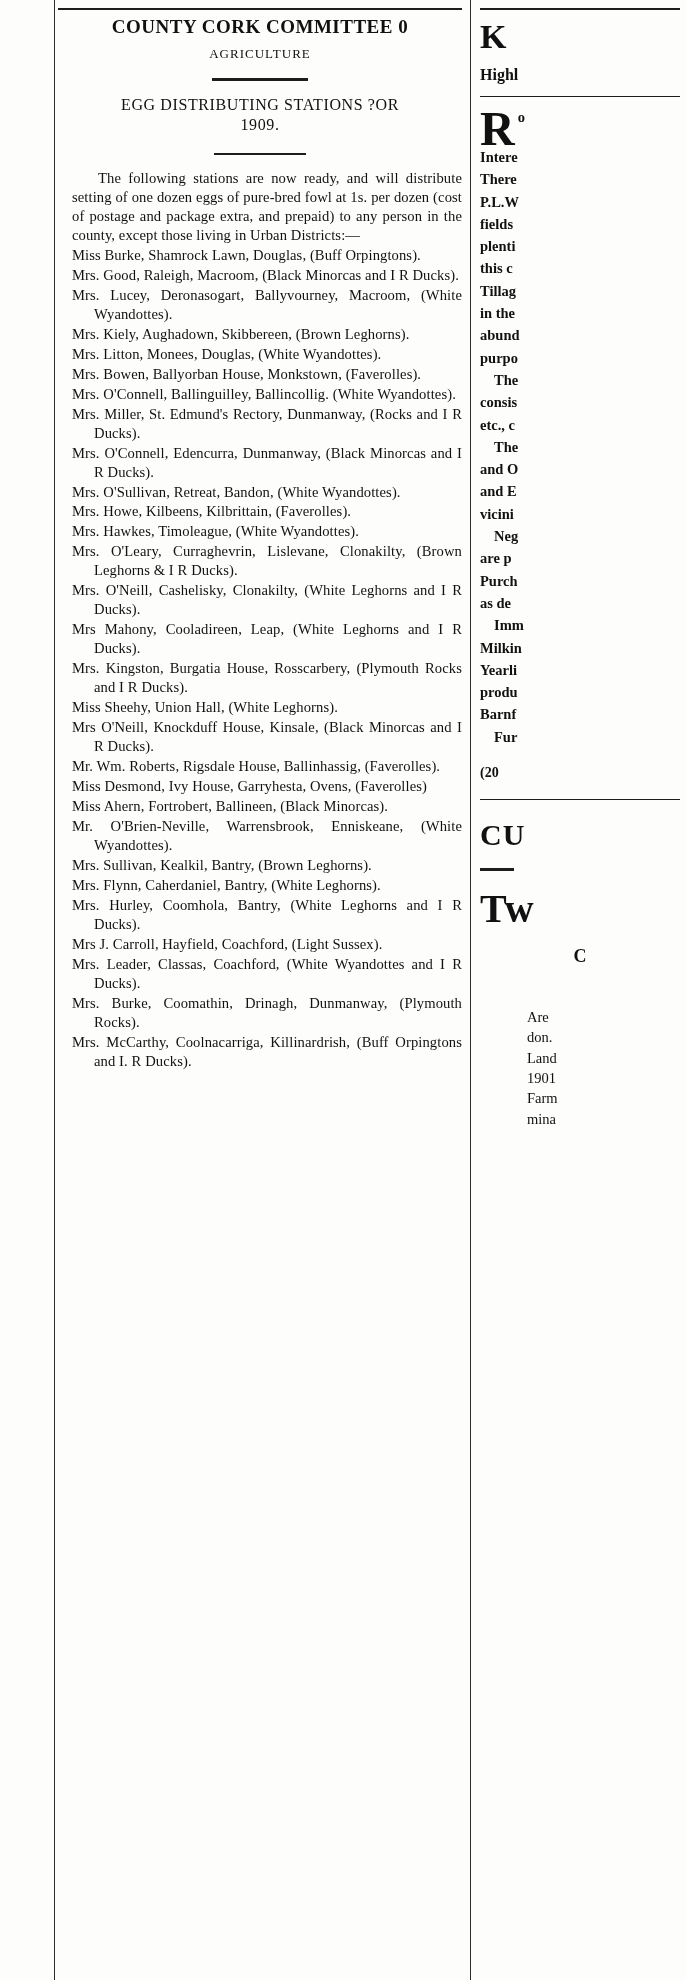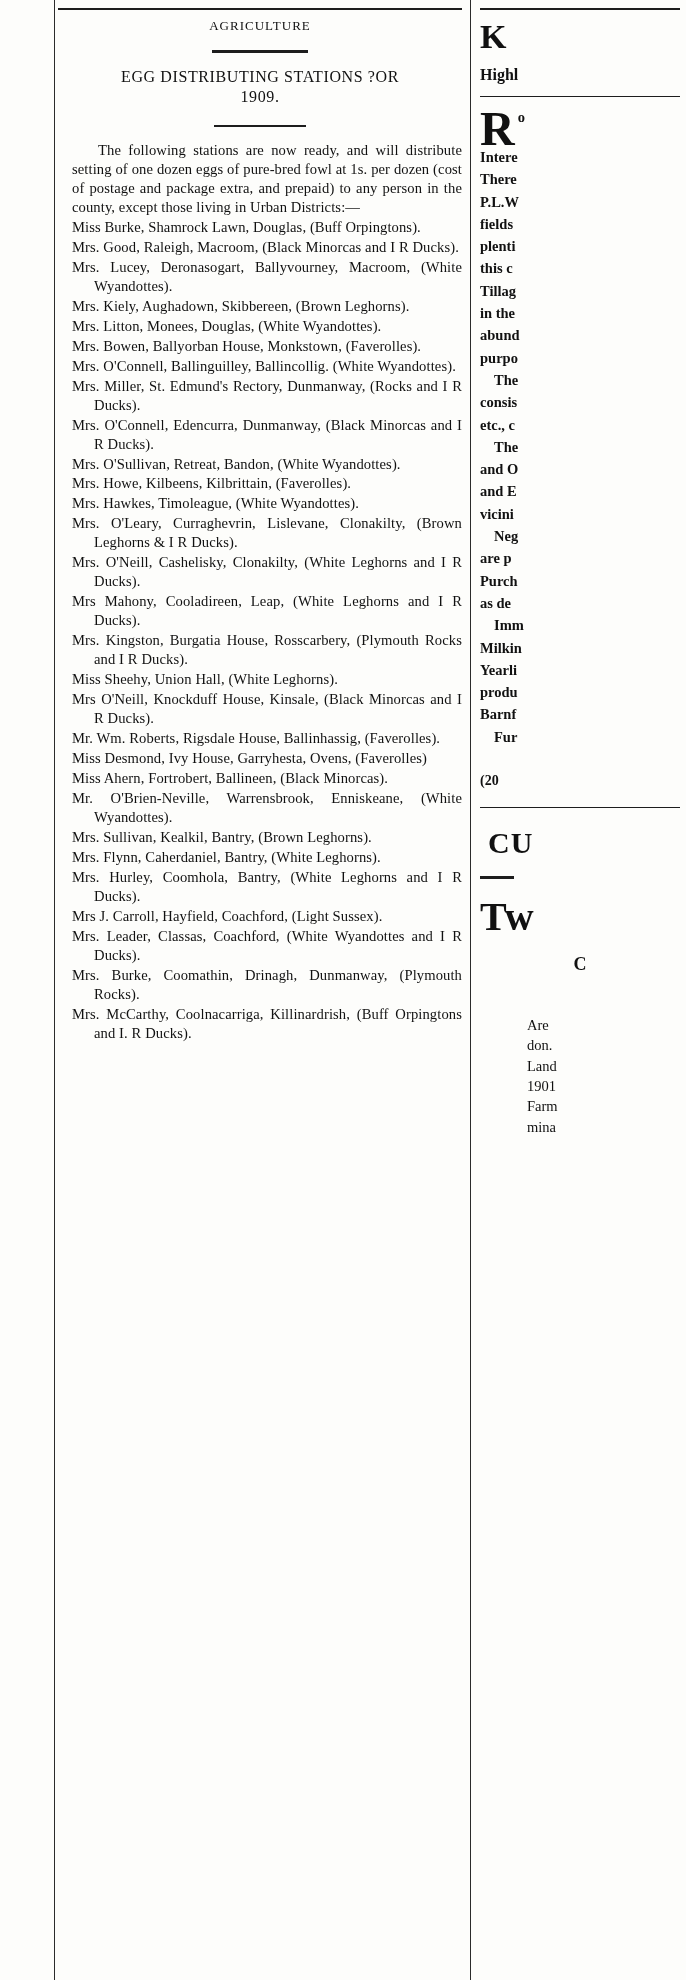--- a/index.html
+++ b/index.html
@@ -140,31 +140,31 @@
   .r-para {
     font-size: 14.5px;
     line-height: 1.40;
     font-weight: bold;
     margin: 0 0 2px 0;
   }
   .r-para.ind { text-indent: 14px; }
   .r-note {
     font-size: 14px;
     font-weight: bold;
-    margin-top: 26px;
+    margin-top: 18px;
   }
   .r-rule-thin {
     border-top: 1px solid #1d1d1d;
     margin: 18px 0 18px 0;
   }
   .r-head-cu {
     font-weight: bold;
     font-size: 30px;
     letter-spacing: 1px;
-    margin: 14px 0 8px 8px;
+    margin: 14px 0 8px 0;
   }
   .r-dash {
     width: 34px;
     height: 3px;
     background: #1d1d1d;
     margin: 16px 0 14px 0;
   }
   .r-head-tw {
     font-weight: bold;
     font-size: 40px;
@@ -191,20 +191,21 @@
 
 <div class="page">
 
   <div class="col-rule left"></div>
   <div class="col-rule mid"></div>
 
   <div class="main-col">
 
     <div class="top-rule"></div>
 
+    <div class="headline1">COUNTY   CORK   COMMITTEE   0</div>
     <div class="headline2">AGRICULTURE</div>
 
     <div class="rule-short"></div>
 
     <div class="subhead">
       <span>EGG DISTRIBUTING STATIONS  ?OR</span>
       <span class="year">1909.</span>
     </div>
 
     <div class="rule-short2"></div>

